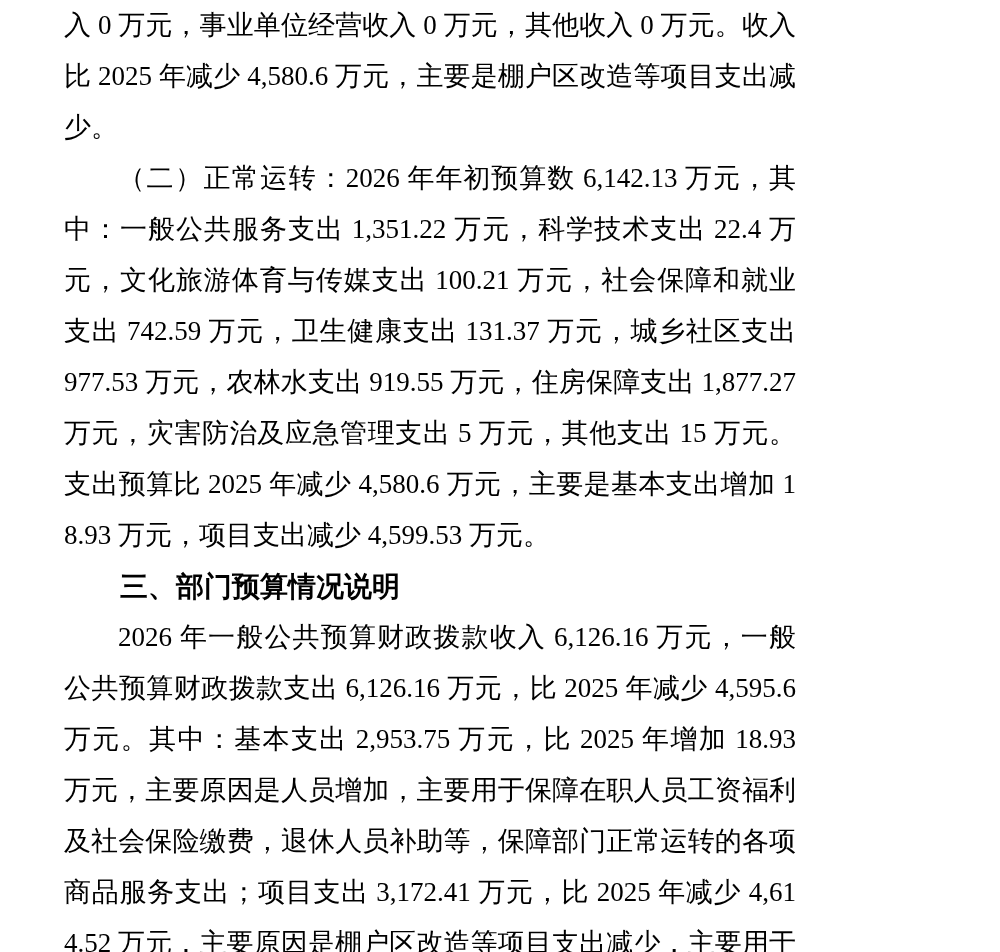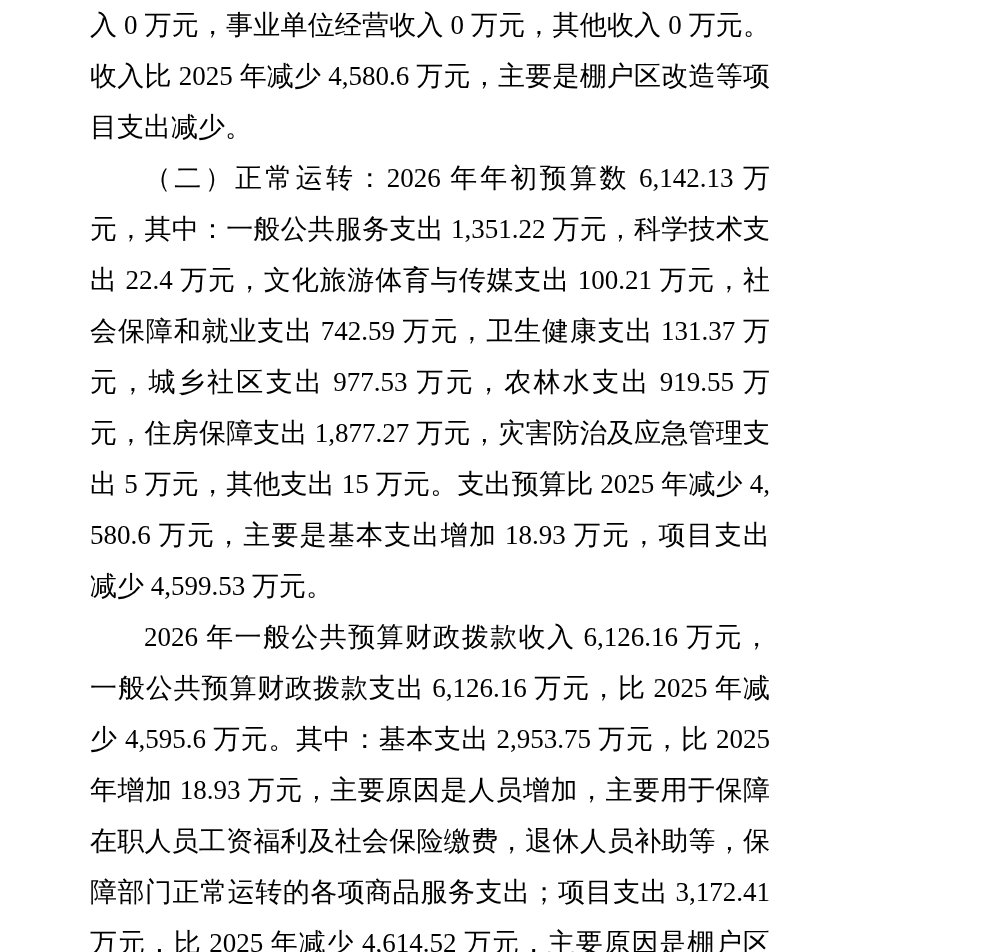--- a/index.html
+++ b/index.html
@@ -7,21 +7,21 @@
     background: #ffffff;
     width: 1000px;
   }
   .page {
     position: relative;
     width: 860px;
     height: 952px;
     background: #ffffff;
     color: #000000;
     overflow: hidden;
-    padding: 0 90px;
+    padding: 0 64px;
     font-family: "Liberation Serif", "DejaVu Serif", serif;
     font-size: 27px;
     line-height: 51px;
   }
   p.body {
     text-align: justify;
     text-justify: inter-character;
     word-break: break-all;
   }
   .indent { text-indent: 2em; }
@@ -41,16 +41,17 @@
 </style>
 </head>
 <body>
 
 <div class="page">
 
   <p class="body">入 0 万元，事业单位经营收入 0 万元，其他收入 0 万元。收入比 2025 年减少 4,580.6 万元，主要是棚户区改造等项目支出减少。</p>
 
   <p class="body indent"><span class="lead">（二）正常运转：</span><span>2026 年年初预算数 6,142.13 万元，其中：一般公共服务支出 1,351.22 万元，科学技术支出 22.4 万元，文化旅游体育与传媒支出 100.21 万元，社会保障和就业支出 742.59 万元，卫生健康支出 131.37 万元，城乡社区支出 977.53 万元，农林水支出 919.55 万元，住房保障支出 1,877.27 万元，灾害防治及应急管理支出 5 万元，其他支出 15 万元。支出预算比 2025 年减少 4,580.6 万元，主要是基本支出增加 18.93 万元，项目支出减少 4,599.53 万元。</span></p>
 
+  <h2 class="heading">三、部门预算情况说明</h2>
 
   <p class="body indent">2026 年一般公共预算财政拨款收入 6,126.16 万元，一般公共预算财政拨款支出 6,126.16 万元，比 2025 年减少 4,595.6 万元。其中：基本支出 2,953.75 万元，比 2025 年增加 18.93 万元，主要原因是人员增加，主要用于保障在职人员工资福利及社会保险缴费，退休人员补助等，保障部门正常运转的各项商品服务支出；项目支出 3,172.41 万元，比 2025 年减少 4,614.52 万元，主要原因是棚户区改造等项目支出减少，主要用于保障村（社区）正常运转，以及老旧小区改造等项目支出。</p>
 
 </div>
 
 </body></html>

